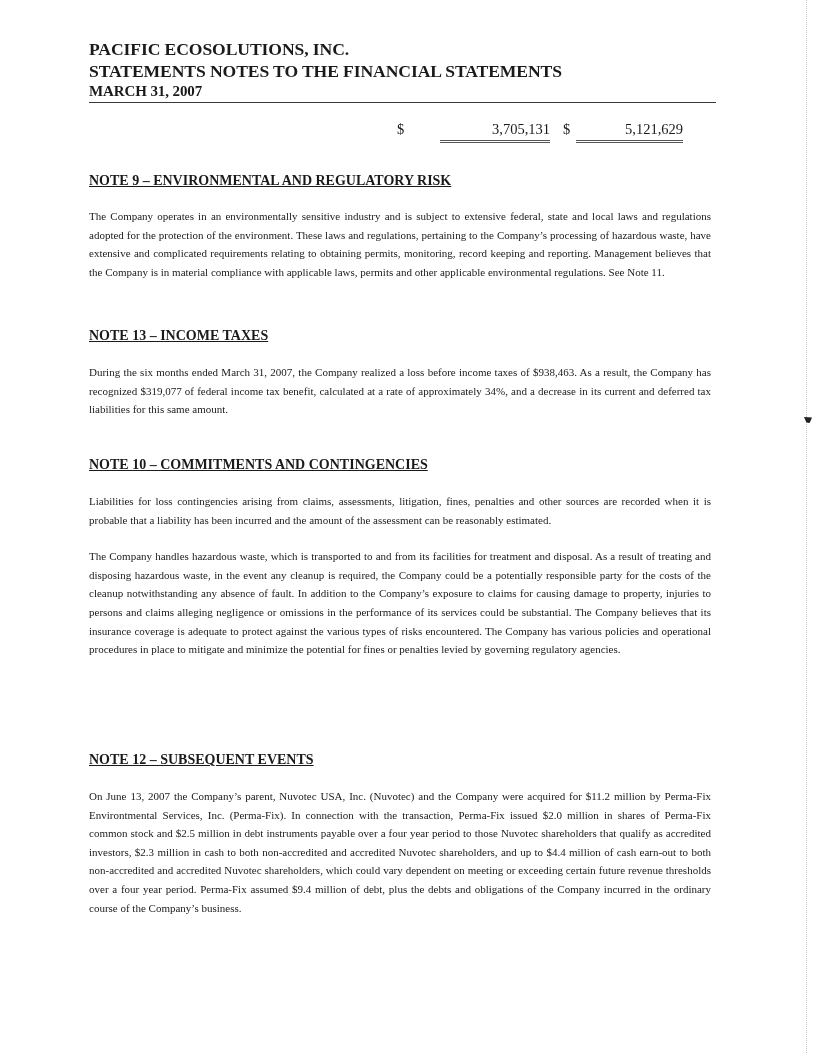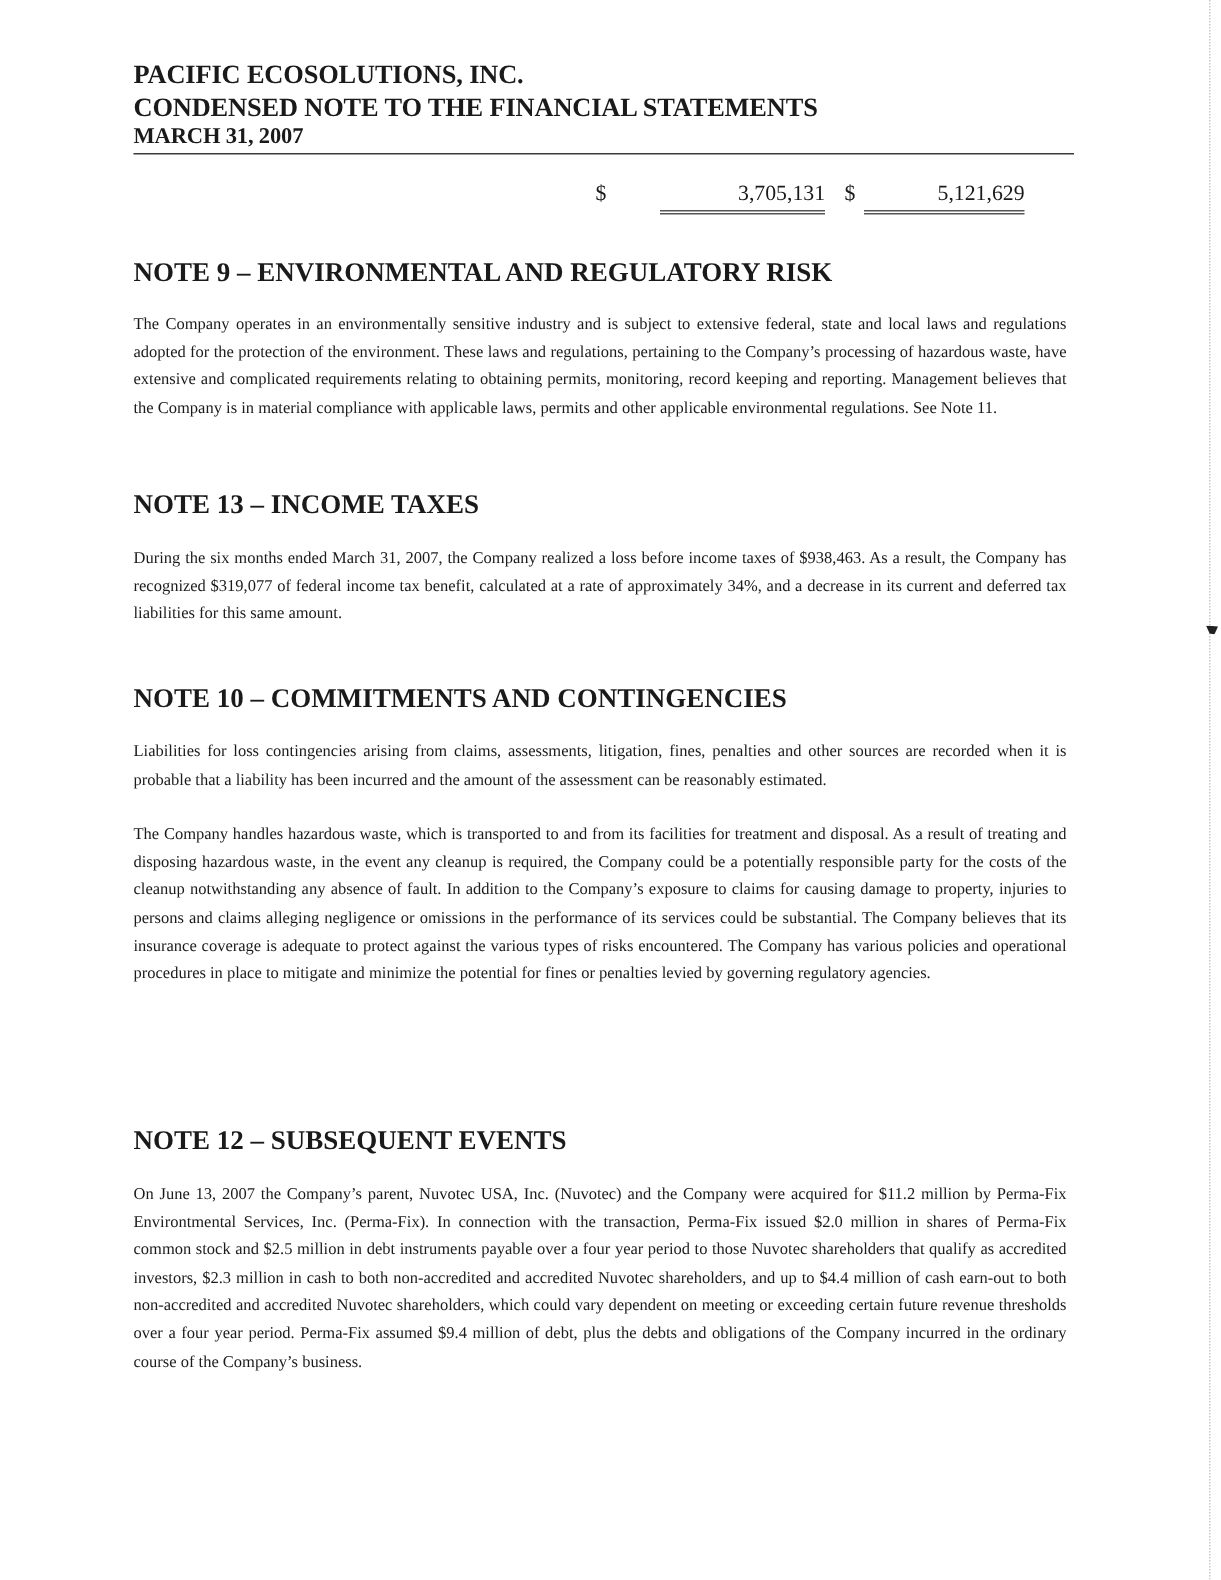--- a/index.html
+++ b/index.html
@@ -66,24 +66,25 @@
       padding-bottom: 2px;
       line-height: 17px;
     }
     .section {
       position: absolute;
       left: 89px;
       width: 622px;
     }
     .note-heading {
       font-weight: bold;
-      font-size: 18px;
+      font-size: 14px;
       line-height: 18px;
       margin: 0;
       white-space: nowrap;
+      text-decoration: underline;
     }
     .para {
       font-size: 11px;
       line-height: 18.6px;
       text-align: justify;
       margin: 0;
     }
     .scan-edge {
       position: absolute;
       left: 806px;
@@ -102,21 +103,21 @@
       clip-path: polygon(0 0, 100% 10%, 70% 100%, 30% 90%);
     }
   </style>
 </head>
 <body>
 
 <div class="page">
 
   <div class="header">
     <div class="header-line">PACIFIC ECOSOLUTIONS, INC.</div>
-    <div class="header-line">CONDENSED NOTE TO THE FINANCIAL STATEMENTS</div>
+    <div class="header-line">STATEMENTS NOTES TO THE FINANCIAL STATEMENTS</div>
     <div class="header-line small">MARCH 31, 2007</div>
   </div>
   <div class="header-rule"></div>
 
   <div class="totals">
     <span class="dollar" style="left:397px;">$</span>
     <span class="amount" style="left:440px;width:110px;">3,705,131</span>
     <span class="dollar" style="left:563px;">$</span>
     <span class="amount" style="left:576px;width:107px;">5,121,629</span>
   </div>

